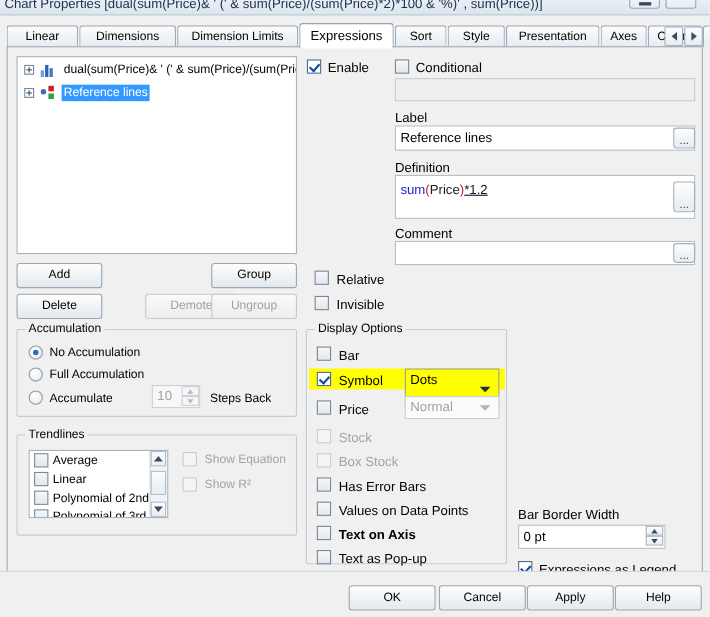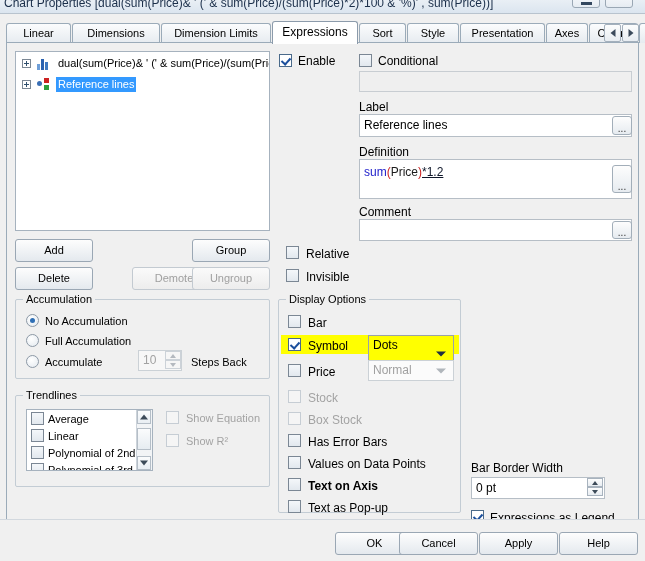--- a/index.html
+++ b/index.html
@@ -464,19 +464,19 @@
       </div>
 
       <div class="cb checked" style="left:464px; top:467px;"></div>
       <div class="lbl" style="left:483px; top:469px; font-size:12px;">Expressions as Legend</div>
 
     </div>
   </div>
 
   <div class="bottombar">
     <div class="sep"></div>
-    <div class="bbtn" style="left:335px;">OK</div>
+    <div class="bbtn" style="left:317px;">OK</div>
     <div class="bbtn" style="left:399px;">Cancel</div>
     <div class="bbtn" style="left:479px;">Apply</div>
     <div class="bbtn" style="left:559px;">Help</div>
   </div>
 
 </div>
 
 </body></html>

